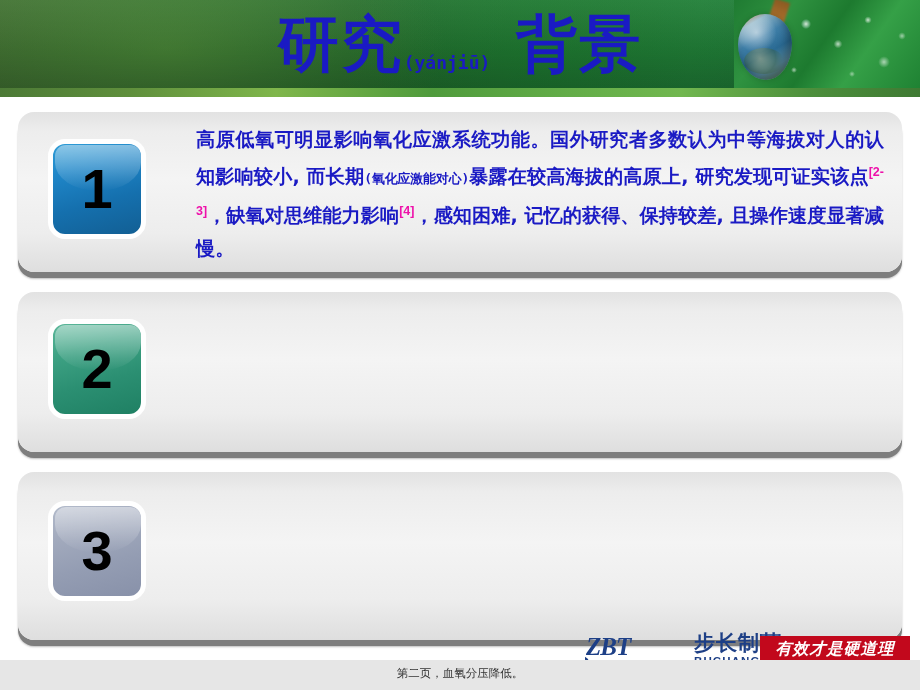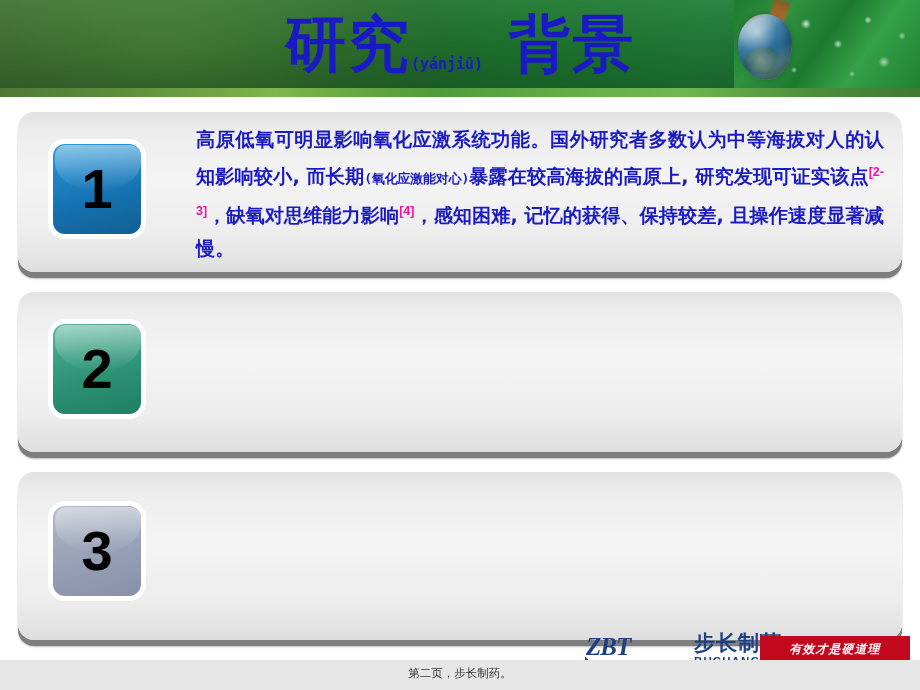--- a/index.html
+++ b/index.html
@@ -90,21 +90,21 @@
     text-align: center;
     white-space: nowrap;
     color: #1a1ac4;
     font-size: 61px;
     font-weight: bold;
     letter-spacing: 2px;
     line-height: 84px;
     font-family: "DejaVu Sans", "Liberation Sans", sans-serif;
   }
   .title .pinyin {
-    font-size: 15px;
+    font-size: 18px;
     font-weight: bold;
     letter-spacing: 0px;
     vertical-align: -4px;
     font-family: "DejaVu Sans Mono", "Liberation Mono", monospace;
   }
   .title .gap { display:inline-block; width: 26px; }
 
   
   .watermark {
     position: absolute;
@@ -244,21 +244,21 @@
     font-size: 11.5px; font-weight: bold; color: #1d3f86;
     letter-spacing: 1.1px; line-height: 14px; white-space: nowrap;
     font-family: "Liberation Sans", sans-serif;
   }
   .logo-slogan {
     position: absolute;
     left: 760px; top: 636px;
     width: 150px; height: 27px;
     background: #c2081c;
     color: #ffffff;
-    font-size: 12px;
+    font-size: 16px;
     font-weight: bold;
     font-style: italic;
     letter-spacing: 1px;
     display: flex; align-items: center; justify-content: center;
     white-space: nowrap;
     font-family: Liberation Mono, monospace;
   }
 </style>
 </head>
 <body>
@@ -303,15 +303,15 @@
     <span class="zbt">ZBT</span>
     <span class="swoosh"></span>
   </div>
   <div class="logo-name">
     <div class="cn">步长制药</div>
     <div class="en">BUCHANG PHARMA</div>
   </div>
   <div class="logo-slogan">有效才是硬道理</div>
 
   <div class="footer-band"></div>
-  <div class="footer-page">第二页，步长制药。</div>
+  <div class="footer-page">第二页，血氧分压降低。</div>
 
 </div>
 
 </body></html>

